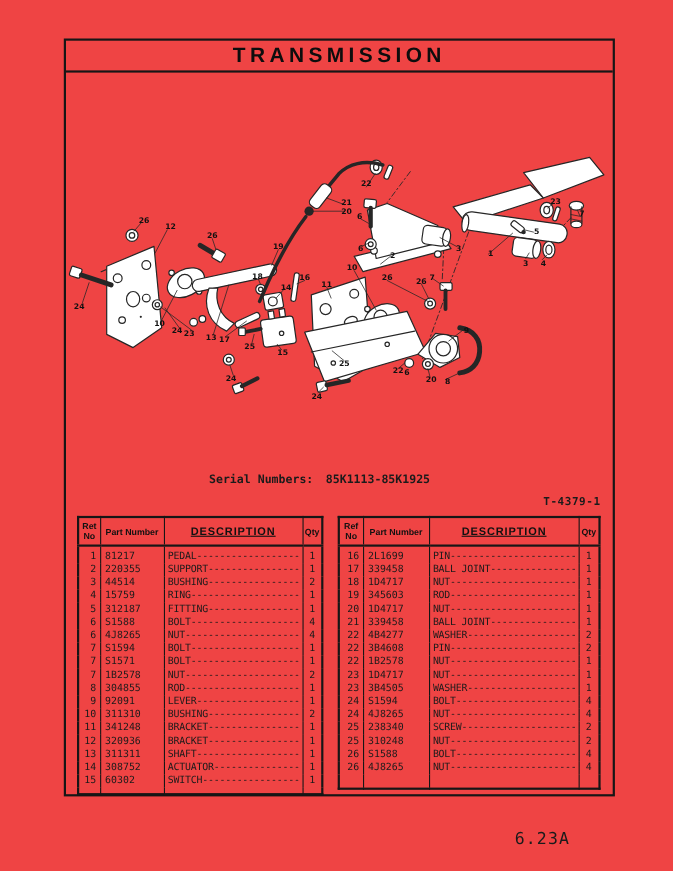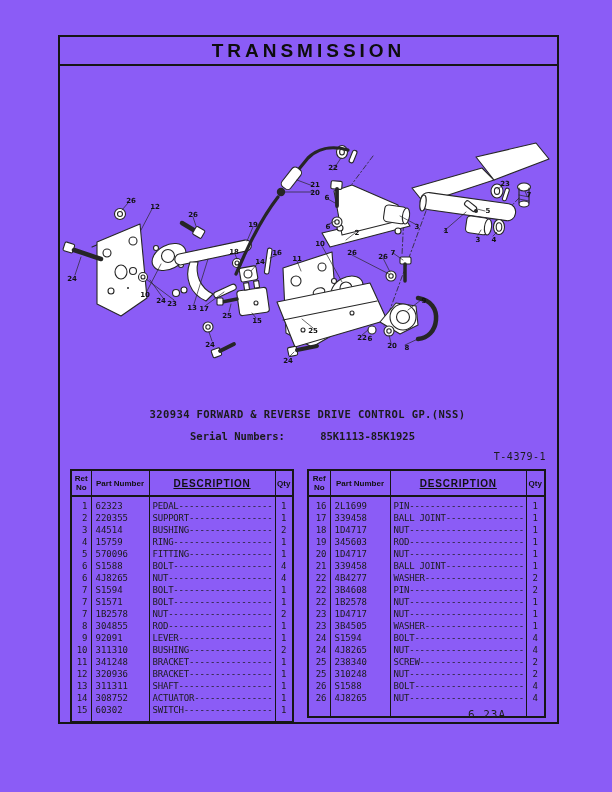--- a/index.html
+++ b/index.html
@@ -1,43 +1,43 @@
 <!DOCTYPE html>
 <html><head>
 <meta charset="utf-8">
 <style>
   html,body{margin:0;padding:0;background:#fff;}
-  .sheet{position:relative;width:612px;height:792px;background:#8b5cf6;color:#1b1b1b;
+  .sheet{position:relative;width:612px;height:792px;background:#ef4444;color:#1b1b1b;
          font-family:"DejaVu Sans Mono",monospace;overflow:hidden;}
   .border{position:absolute;left:58px;top:35px;width:497px;height:685px;border:2px solid #161616;}
   .titlebar{position:absolute;left:0;top:0;width:100%;height:27px;border-bottom:2px solid #161616;
             text-align:center;line-height:27px;}
   .title{font-family:"Liberation Sans",sans-serif;font-weight:bold;font-size:19px;letter-spacing:4px;color:#0d0d0d;}
   svg.diagram{position:absolute;left:58px;top:65px;width:499px;height:345px;}
   .callout{font-family:"DejaVu Sans",sans-serif;font-size:7px;font-weight:bold;fill:#111;text-anchor:middle;}
   .cap1{position:absolute;left:58px;top:408px;width:499px;text-align:center;
         font-size:10.5px;font-weight:bold;letter-spacing:.4px;}
   .cap2{position:absolute;left:190px;top:430px;font-size:10.5px;font-weight:bold;}
-  .cap2 .val{margin-left:29px;text-align:center;}
-  .drawref{position:absolute;top:451px;right:66px;font-size:10px;font-weight:normal;letter-spacing:.5px;}
+  .cap2 .val{margin-left:5px;text-align:center;}
+  .drawref{position:absolute;top:451px;right:66px;font-size:10px;font-weight:bold;letter-spacing:.5px;}
   .tables{position:absolute;left:70px;top:469px;display:flex;align-items:flex-start;}
   table.ptable{border-collapse:collapse;border:2px solid #161616;table-layout:fixed;}
   table.ptable.right{margin-left:13px;}
   .ptable th{font-family:"Liberation Sans",sans-serif;font-weight:bold;font-size:8px;line-height:9px;
              border-bottom:2px solid #161616;padding:3px 1px;vertical-align:middle;color:#111;}
   .ptable th.desc{font-size:10px;letter-spacing:.8px;text-decoration:underline;}
   .ptable th+th, .ptable td+td{border-left:1.5px solid #161616;}
   .ptable td{font-family:"DejaVu Sans Mono",monospace;font-size:9px;line-height:12px;
              padding:0 2px;white-space:nowrap;overflow:hidden;}
   .ptable td.ref{text-align:right;padding-right:3px;}
   .ptable td.part{padding-left:4px;}
   .ptable td.desc{padding-left:3px;letter-spacing:-.2px;text-align:right;}
   .ptable td.qty{text-align:center;}
   .ptable tbody tr:first-child td{padding-top:3px;}
-  .pagenum{position:absolute;left:468px;top:708px;font-size:11px;letter-spacing:1px;}
+  .pagenum{position:absolute;left:468px;top:753px;font-size:15px;letter-spacing:1px;}
 </style>
 </head>
 <body>
 
 <div class="sheet">
   <div class="border">
     <div class="titlebar">
       <span class="title">TRANSMISSION</span>
     </div>
   </div>
@@ -333,21 +333,20 @@
         <text x="424" y="302.5" class="callout">9</text>
         <text x="313" y="332.5" class="callout">25</text>
         <text x="288" y="362.5" class="callout">24</text>
         <text x="362" y="339.5" class="callout">22</text>
         <text x="370" y="340.5" class="callout">6</text>
         <text x="392" y="347.5" class="callout">20</text>
         <text x="407" y="349.5" class="callout">8</text>
       </g>
   </svg>
 
-  <div class="cap1">320934 FORWARD &amp; REVERSE DRIVE CONTROL GP.(NSS)</div>
   <div class="cap2">
     <span>Serial Numbers:</span>
     <span class="val">85K1113-85K1925</span>
   </div>
   <div class="drawref">T-4379-1</div>
 
   <div class="tables">
     <table class="ptable left" id="t0">
         <colgroup>
           <col style="width: 20px;">
@@ -359,21 +358,21 @@
           <tr>
             <th class="ref">Ret No</th>
             <th class="part">Part Number</th>
             <th class="desc">DESCRIPTION</th>
             <th class="qty">Qty</th>
           </tr>
         </thead>
         <tbody>
           <tr>
             <td class="ref">1</td>
-            <td class="part">62323</td>
+            <td class="part">81217</td>
             <td class="desc">PEDAL------------------</td>
             <td class="qty">1</td>
           </tr>
           <tr>
             <td class="ref">2</td>
             <td class="part">220355</td>
             <td class="desc">SUPPORT----------------</td>
             <td class="qty">1</td>
           </tr>
           <tr>
@@ -383,21 +382,21 @@
             <td class="qty">2</td>
           </tr>
           <tr>
             <td class="ref">4</td>
             <td class="part">15759</td>
             <td class="desc">RING-------------------</td>
             <td class="qty">1</td>
           </tr>
           <tr>
             <td class="ref">5</td>
-            <td class="part">570096</td>
+            <td class="part">312187</td>
             <td class="desc">FITTING----------------</td>
             <td class="qty">1</td>
           </tr>
           <tr>
             <td class="ref">6</td>
             <td class="part">S1588</td>
             <td class="desc">BOLT-------------------</td>
             <td class="qty">4</td>
           </tr>
           <tr>

